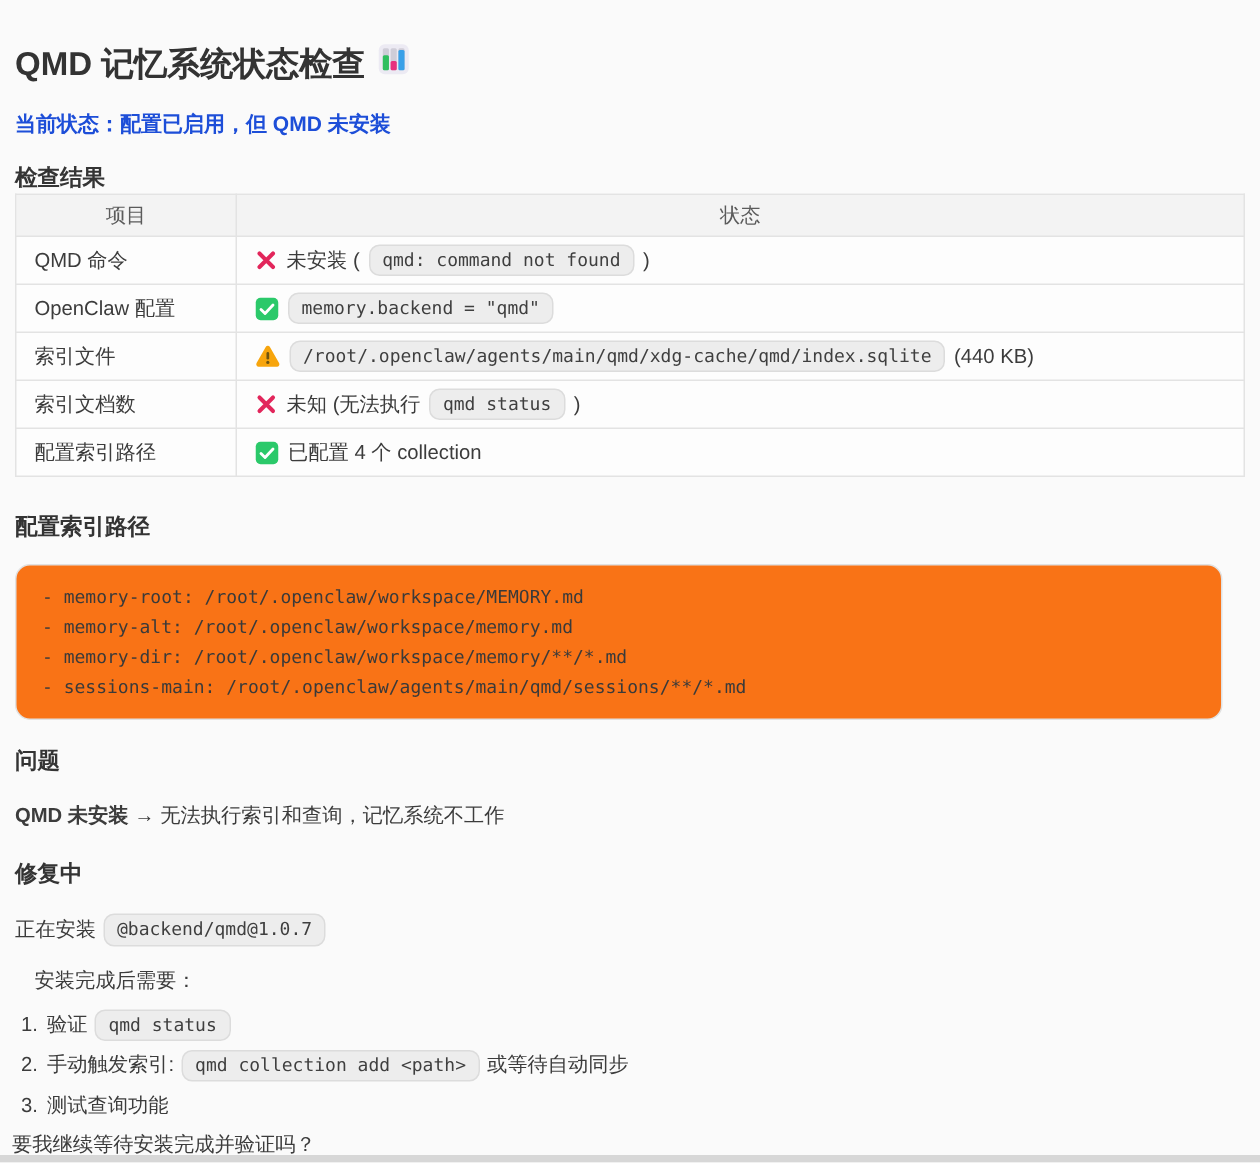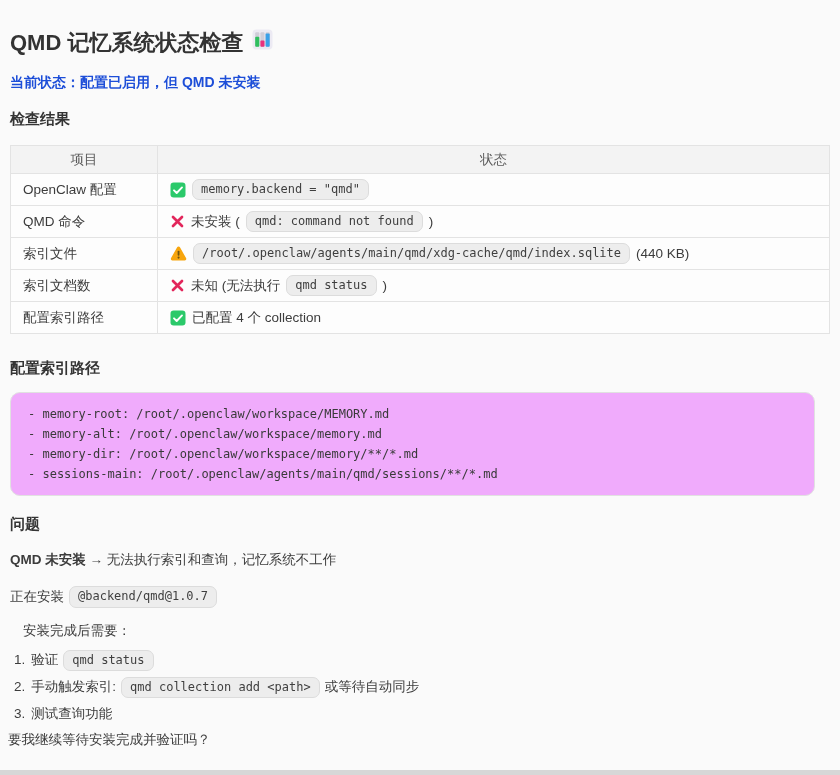--- a/index.html
+++ b/index.html
@@ -29,21 +29,20 @@
     margin: 0; line-height: 21px;
   }
   #results-heading  { margin-top: 17px; }
   #paths-heading    { margin-top: 23px; }
   #problem-heading  { margin-top: 17px; }
   #fixing-heading   { margin-top: 18px; }
 
   table.results-table {
     border-collapse: collapse;
     width: 100%;
-    margin-top: 16px;
     background: #fdfdfd;
   }
   .results-table th {
     background: #f3f3f3;
     font-weight: normal;
     color: #5b5b5b;
     text-align: center;
     height: 28px;
     font-size: 13.5px;
     border: 1px solid #e3e3e3;
@@ -68,21 +67,21 @@
     border: 1px solid #dcdcdc;
     border-radius: 7px;
     padding: 2px 8px;
     color: #3f3f3f;
     white-space: nowrap;
     line-height: 15px;
     display: inline-block;
   }
 
   pre.code-block {
-    background: #f0abfc;
+    background: #f97316;
     border: 1px solid #e1e1e1;
     border-radius: 10px;
     margin: 14px 15px 0 0;
     padding: 11px 17px;
     font-family: "DejaVu Sans Mono", monospace;
     font-size: 12px;
     line-height: 20px;
     color: #3a3a3a;
     white-space: pre;
   }
@@ -138,45 +137,45 @@
 
   <table class="results-table">
     <thead>
       <tr>
         <th class="item-col">项目</th>
         <th>状态</th>
       </tr>
     </thead>
     <tbody>
         <tr>
+          <td class="item-col">QMD 命令</td>
+          <td>
+            <span class="status-flex">
+              <span class="status-icon">
+                <svg width="15" height="15" viewBox="0 0 15 15">
+                  <path d="M3 3 L12 12 M12 3 L3 12" stroke="#e2265b" stroke-width="2.7" stroke-linecap="round"></path>
+                </svg>
+              </span>
+              <span>未安装 (</span>
+              <code class="code-pill">qmd: command not found</code>
+              <span>)</span>
+            </span>
+          </td>
+        </tr>
+        <tr>
           <td class="item-col">OpenClaw 配置</td>
           <td>
             <span class="status-flex">
               <span class="status-icon">
                 <svg width="16" height="16" viewBox="0 0 16 16">
                   <rect x="0.5" y="0.5" width="15" height="15" rx="3.2" fill="#2bc96a"></rect>
                   <path d="M4 8.3 L6.7 11 L12 5.4" stroke="#ffffff" stroke-width="1.9" fill="none" stroke-linecap="round" stroke-linejoin="round"></path>
                 </svg>
               </span>
               <code class="code-pill">memory.backend = "qmd"</code>
-            </span>
-          </td>
-        </tr>
-        <tr>
-          <td class="item-col">QMD 命令</td>
-          <td>
-            <span class="status-flex">
-              <span class="status-icon">
-                <svg width="15" height="15" viewBox="0 0 15 15">
-                  <path d="M3 3 L12 12 M12 3 L3 12" stroke="#e2265b" stroke-width="2.7" stroke-linecap="round"></path>
-                </svg>
-              </span>
-              <span>未安装 (</span>
-              <code class="code-pill">qmd: command not found</code>
-              <span>)</span>
             </span>
           </td>
         </tr>
         <tr>
           <td class="item-col">索引文件</td>
           <td>
             <span class="status-flex">
               <span class="status-icon">
                 <svg width="17" height="15" viewBox="0 0 17 15">
                   <path d="M7.15 1.35 a1.6 1.6 0 0 1 2.8 0 l6.1 10.7 a1.6 1.6 0 0 1 -1.4 2.4 h-12.2 a1.6 1.6 0 0 1 -1.4 -2.4 z" fill="#f7a50d"></path>
@@ -225,20 +224,21 @@
 
   <pre class="code-block">- memory-root: /root/.openclaw/workspace/MEMORY.md
 - memory-alt: /root/.openclaw/workspace/memory.md
 - memory-dir: /root/.openclaw/workspace/memory/**/*.md
 - sessions-main: /root/.openclaw/agents/main/qmd/sessions/**/*.md</pre>
 
   <h2 class="section-heading" id="problem-heading">问题</h2>
 
   <p class="problem-line"><span class="bold-part">QMD 未安装</span><span> → 无法执行索引和查询，记忆系统不工作</span></p>
 
+  <h2 class="section-heading" id="fixing-heading">修复中</h2>
 
   <p class="installing-line">
     <span>正在安装</span>
     <code class="code-pill">@backend/qmd@1.0.7</code>
   </p>
 
   <p class="after-install-line">安装完成后需要：</p>
 
   <ol class="steps-list">
       <li>

